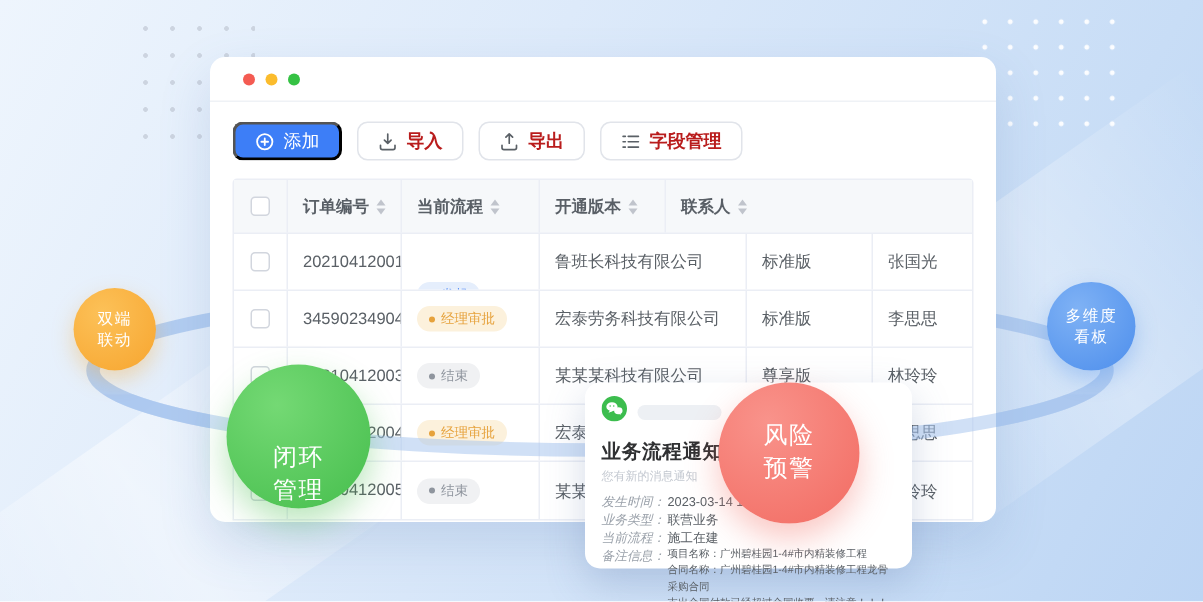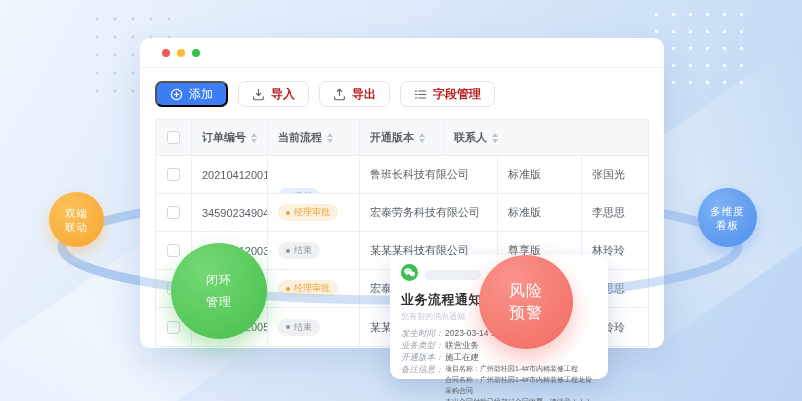--- a/index.html
+++ b/index.html
@@ -85,23 +85,23 @@
   
   .circle { position:absolute; border-radius:50%; display:flex; flex-direction:column;
     align-items:center; justify-content:center; color:#fff; text-align:center;
     z-index:6; letter-spacing:1px; }
   .circle-left { left:49px; top:192px; width:55px; height:55px; font-size:10.5px; line-height:14px;
     background:radial-gradient(circle at 35% 30%, #fcc158, var(--circle_orange));
     box-shadow:0 6px 14px rgba(247,166,47,.35); }
   .circle-right { left:698px; top:188px; width:59px; height:59px; font-size:10.5px; line-height:14px;
     background:radial-gradient(circle at 35% 30%, #7fb2f5, var(--circle_blue));
     box-shadow:0 6px 14px rgba(77,142,236,.35); }
-  .circle-green { left:171px; top:243px; width:96px; height:96px; font-size:12px; line-height:22px;
+  .circle-green { left:151px; top:243px; width:96px; height:96px; font-size:16px; line-height:22px;
     background:radial-gradient(circle at 35% 28%, #74d974, var(--circle_green));
-    box-shadow:0 10px 22px rgba(70,190,77,.38); }
+    box-shadow:0 10px 22px rgba(70,190,77,.38);justify-content:flex-end; }
   .circle-red { left:479px; top:255px; width:94px; height:94px; font-size:16px; line-height:22px;
     background:radial-gradient(circle at 35% 28%, #f9938b, var(--circle_red));
     box-shadow:0 10px 22px rgba(242,107,98,.38); }
 </style>
 </head>
 <body>
 
 <div class="stage">
 
   <div class="dots dots-gray"></div>
@@ -345,21 +345,21 @@
     <div class="notif-fields">
       <div class="nf-row">
         <span class="nf-label">发生时间：</span>
         <span>2023-03-14 14:20</span>
       </div>
       <div class="nf-row">
         <span class="nf-label">业务类型：</span>
         <span>联营业务</span>
       </div>
       <div class="nf-row">
-        <span class="nf-label">开通版本：</span>
+        <span class="nf-label">当前流程：</span>
         <span>施工在建</span>
       </div>
       <div class="nf-row">
         <span class="nf-label">备注信息：</span>
         <span class="nf-remark-lines">
           <div>项目名称：广州碧桂园1-4#市内精装修工程</div>
           <div>合同名称：广州碧桂园1-4#市内精装修工程龙骨采购合同</div>
           <div>支出合同付款已经超过合同收票，请注意！！！</div>
         </span>
       </div>

